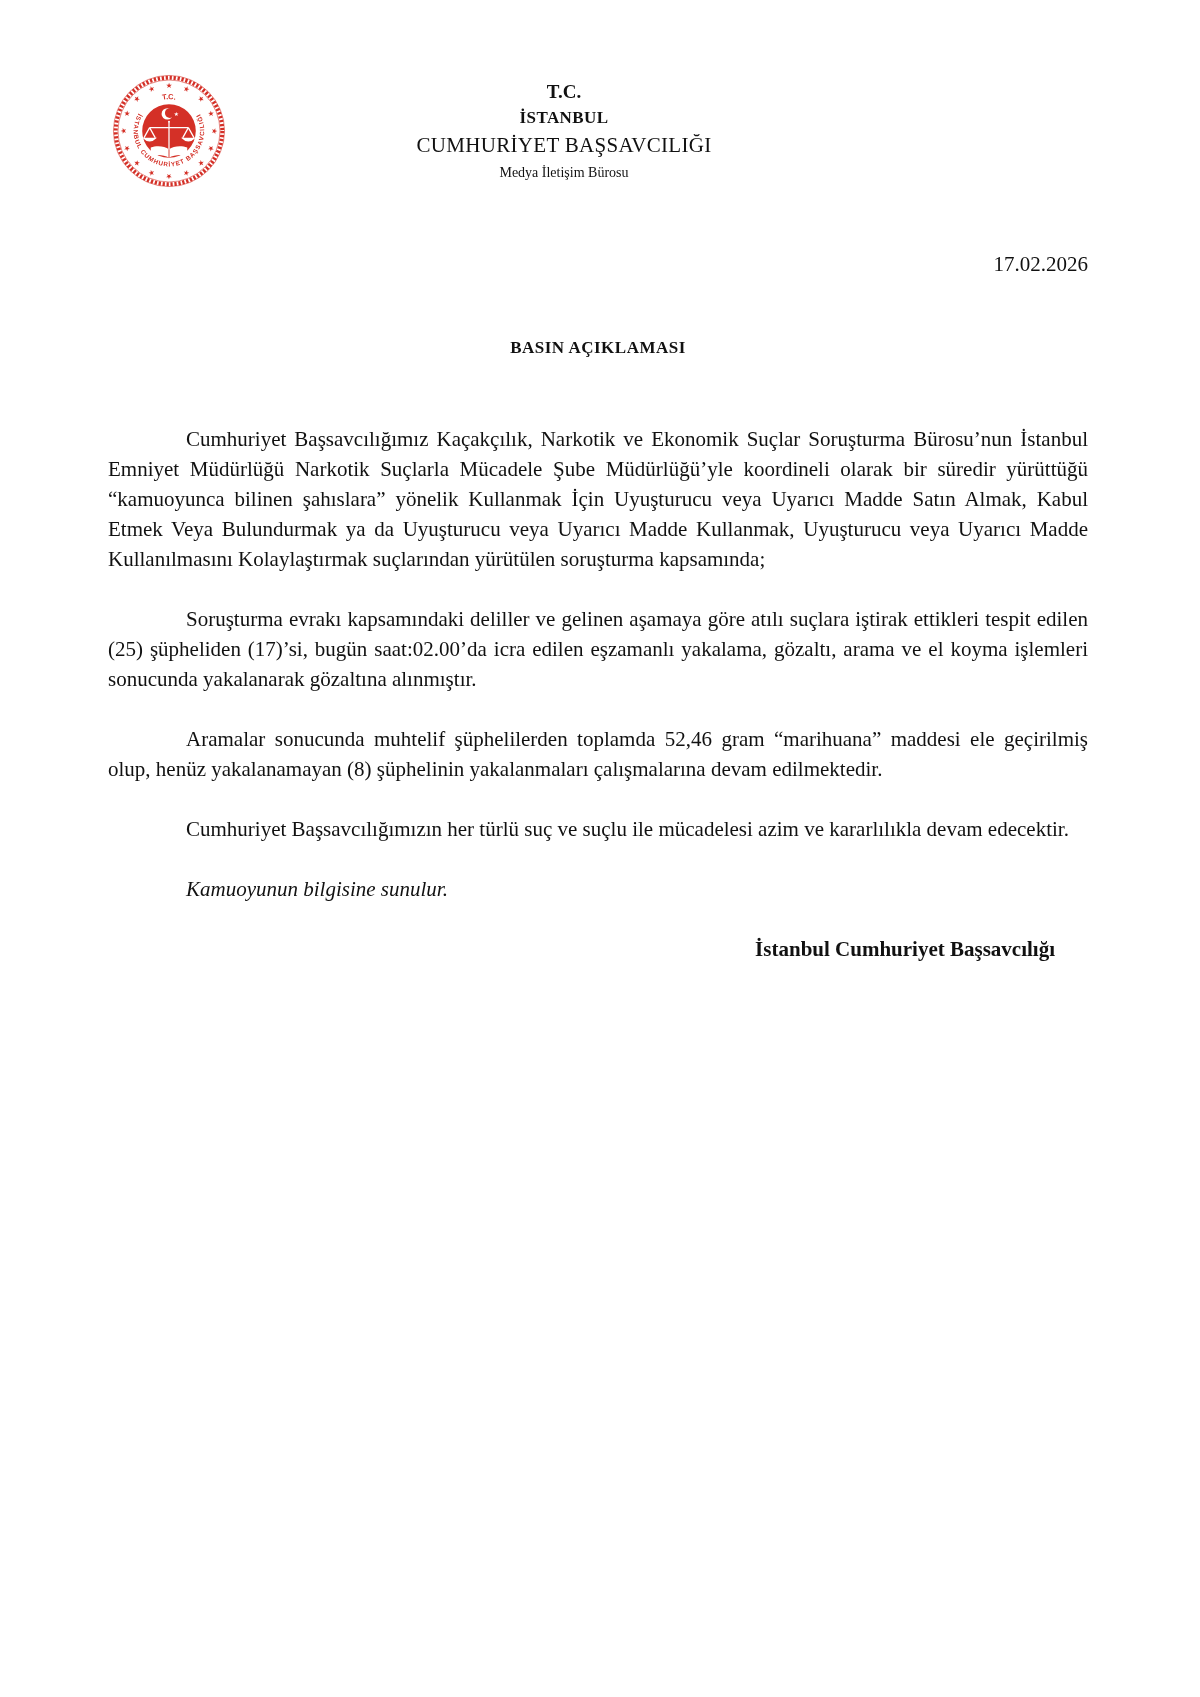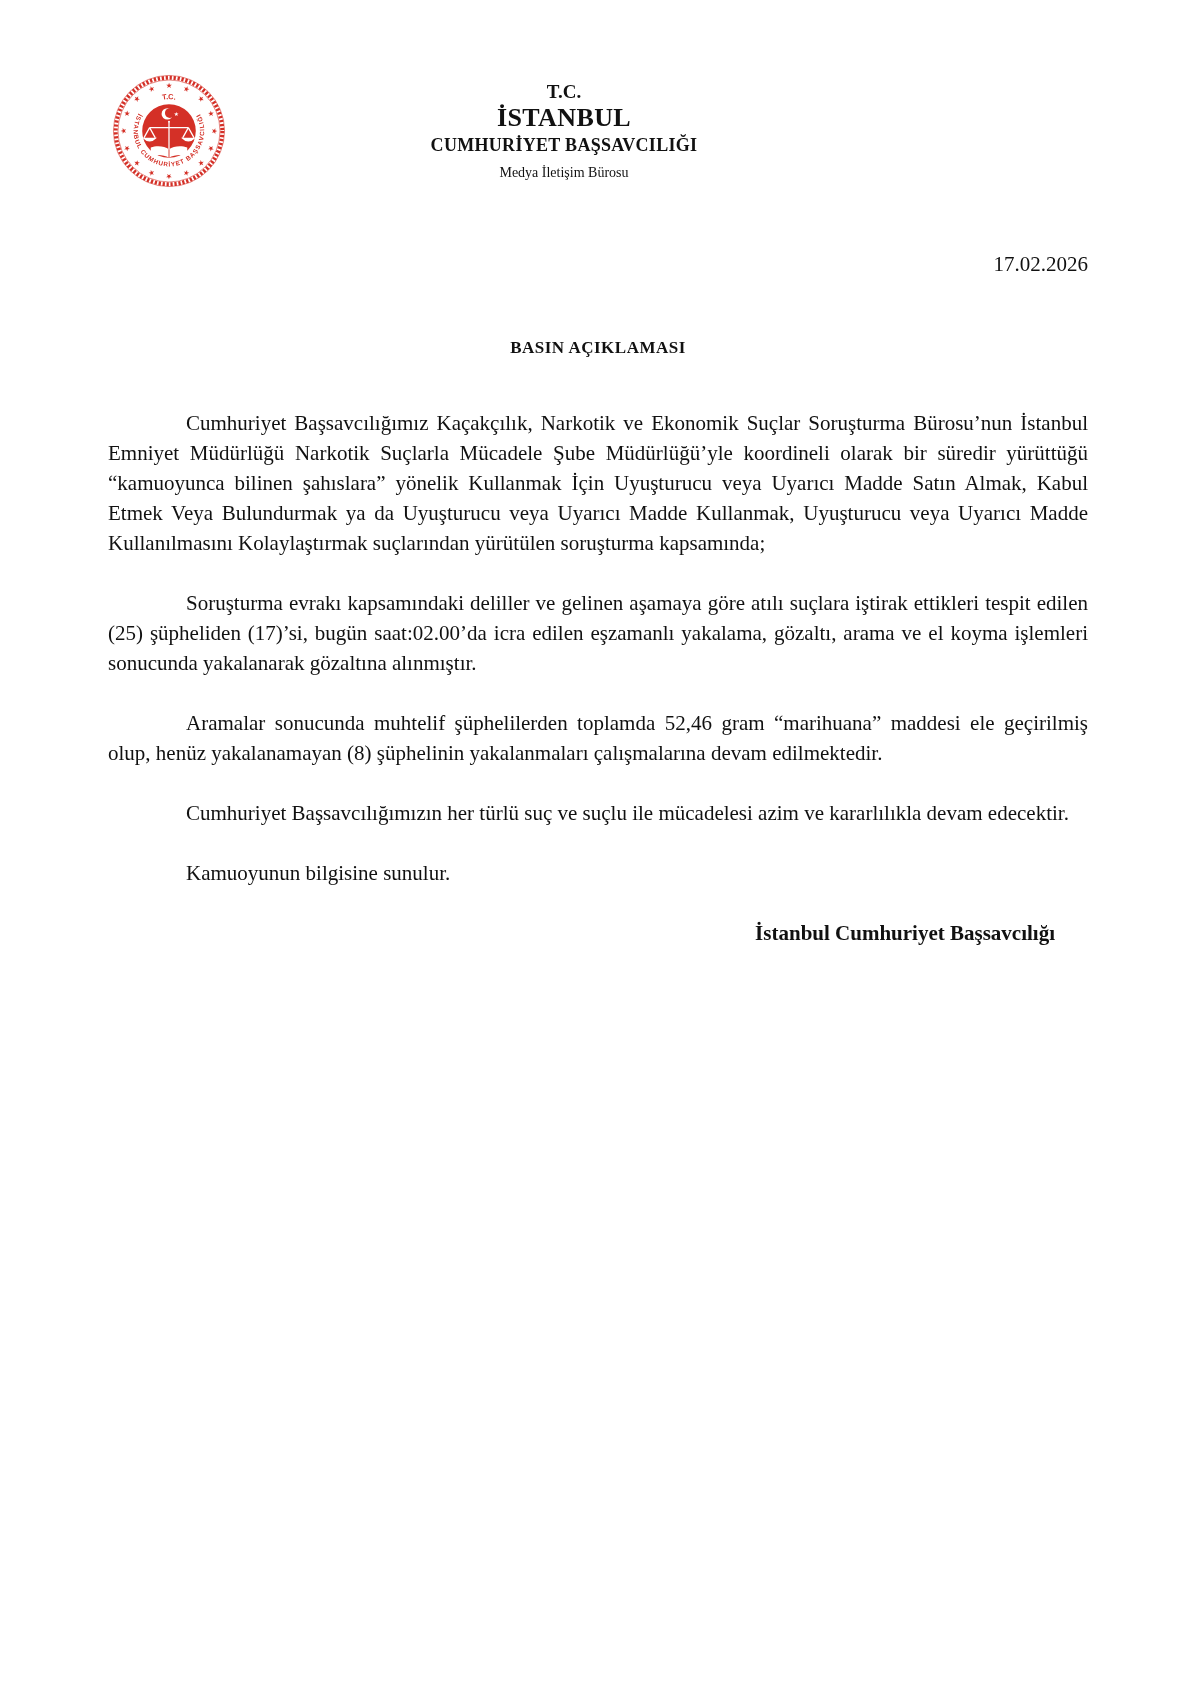--- a/index.html
+++ b/index.html
@@ -22,22 +22,22 @@
     height: 114px;
   }
   .letterhead {
     position: absolute;
     left: 108px;
     top: 80px;
     width: 912px;
     text-align: center;
   }
   .lh-tc      { font-size: 19px; font-weight: bold; line-height: 24px; }
-  .lh-city    { font-size: 26px; font-weight: bold; line-height: 27px; letter-spacing: 0.4px; }
-  .lh-office  { font-size: 18px; font-weight: bold; line-height: 29px; letter-spacing: 0.3px; }
+  .lh-city    { font-size: 17px; font-weight: bold; line-height: 27px; letter-spacing: 0.4px; }
+  .lh-office  { font-size: 21px; font-weight: normal; line-height: 29px; letter-spacing: 0.3px; }
   .lh-bureau  { font-size: 14px; font-weight: normal; line-height: 26px; }
   .doc-date {
     position: absolute;
     top: 252px;
     left: 108px;
     width: 980px;
     text-align: right;
     font-size: 21px;
   }
   .doc-title {
@@ -52,25 +52,25 @@
   }
   .doc-body {
     position: absolute;
     top: 408px;
     left: 108px;
     width: 980px;
     font-size: 21px;
     line-height: 30px;
   }
   .doc-body p {
-    margin: 0 0 30px 0;
+    margin: 16px 0 30px 0;
     text-indent: 78px;
     text-align: justify;
   }
-  .doc-body p:last-of-type { text-align: left; }
+  .doc-body p:last-of-type { text-align: left; font-style: italic; }
   .signature {
     margin-top: 14px;
     padding-right: 33px;
     text-align: right;
     font-weight: bold;
     font-size: 21px;
   }
   .emblem text { font-family: "Liberation Sans", sans-serif; }
 </style>
 </head>

